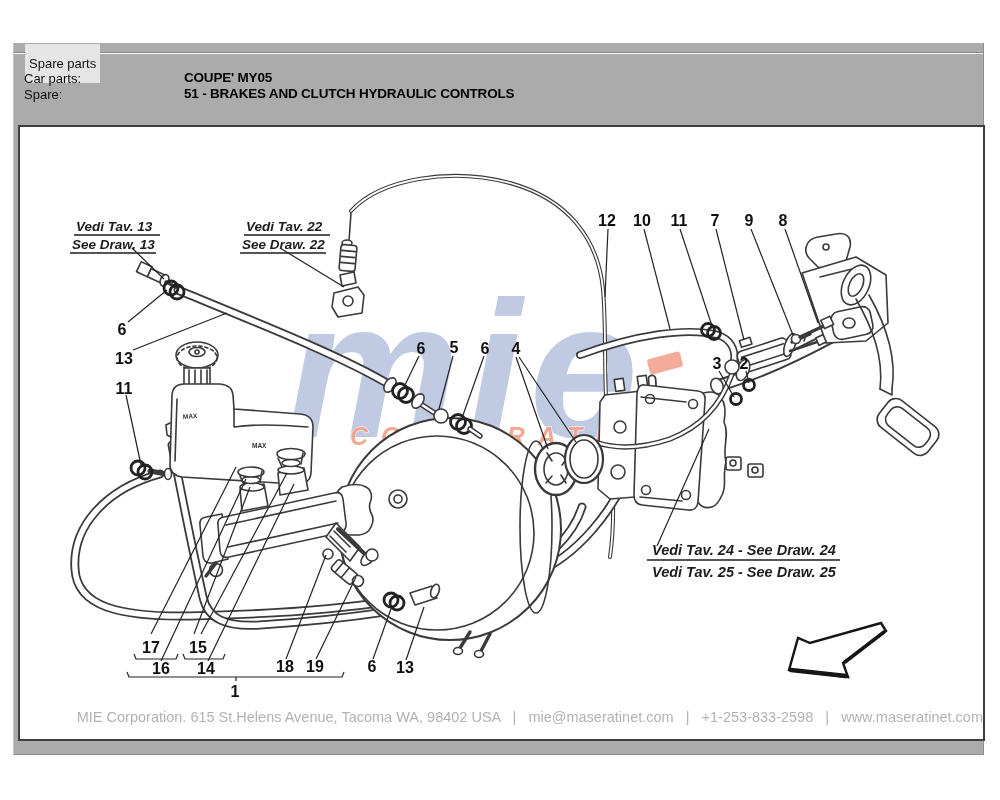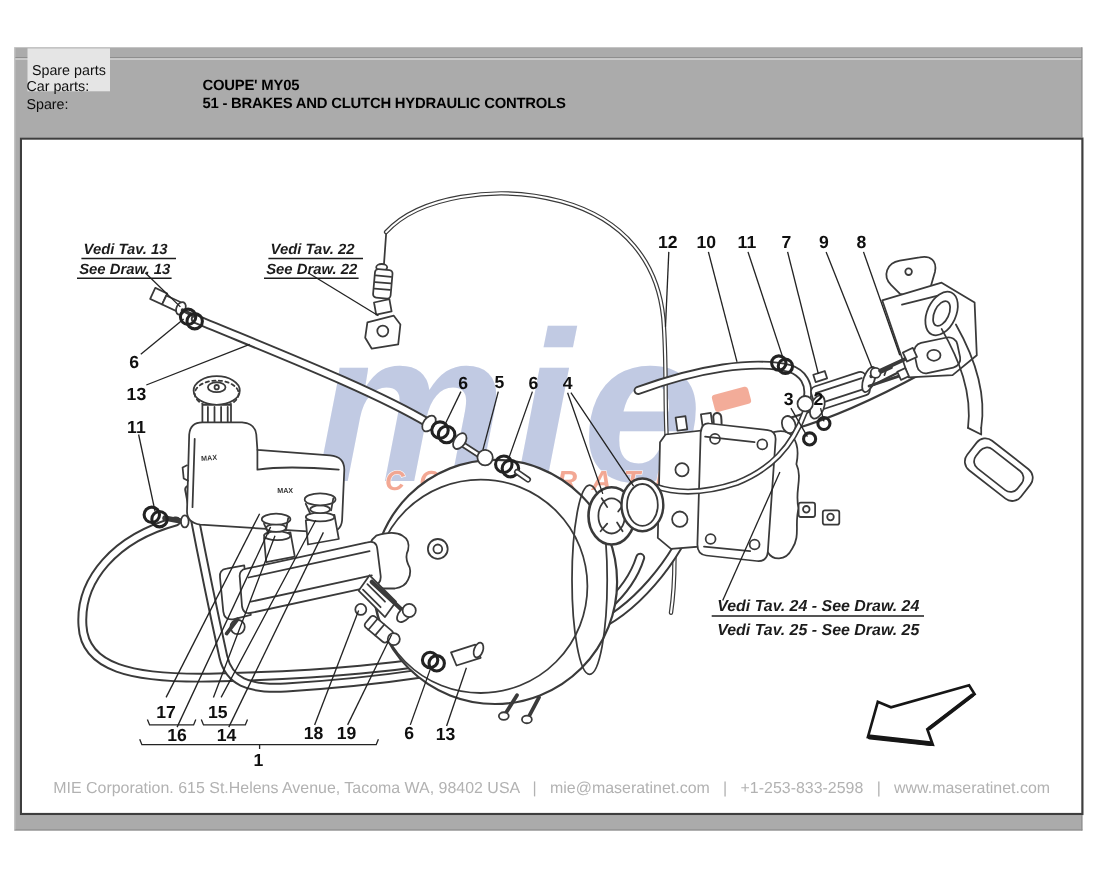--- a/index.html
+++ b/index.html
@@ -6,21 +6,21 @@
     font-family:"Liberation Sans", sans-serif;-webkit-font-smoothing:antialiased;}
   .panel{position:absolute;left:13px;top:43px;width:971px;height:712px;background:#ababab;
     border-right:1px solid #8c8c8c;border-left:1px solid #c5c5c5;border-bottom:1px solid #8c8c8c;box-sizing:border-box;}
   .groupline{position:absolute;left:0;right:0;top:9px;height:0;border-top:1px solid #878787;box-shadow:0 1px 0 #fbfbfb;}
   .legend{position:absolute;top:1px;left:11px;background:#e5e5e5;padding:12px 4px;font-size:13px;color:#111;}
   .meta-label{position:absolute;left:10px;font-size:13px;color:#0d0d0d;}
   .meta-value{position:absolute;left:128px;font-size:13.5px;font-weight:bold;color:#000;letter-spacing:-0.2px;margin-left:42px;}
   .diagram-box{position:absolute;left:18px;top:125px;width:967px;height:616px;background:#ffffff;
     border:2px solid #3e3e3e;box-sizing:border-box;}
   .diagram-box svg{position:absolute;left:0;top:0;width:100%;height:100%;}
-  .footer{position:absolute;left:0;right:0;bottom:14px;text-align:center;font-size:14.5px;color:#b2b2b2;white-space:pre;}
+  .footer{position:absolute;left:0;right:0;bottom:14px;text-align:right;font-size:14.5px;color:#b2b2b2;white-space:pre;}
   
   svg text{font-family:"Liberation Sans", sans-serif;}
   .ln{stroke:#3a3a3a;stroke-width:1.6;fill:none;stroke-linejoin:round;stroke-linecap:round;}
   .part{stroke:#3a3a3a;stroke-width:1.6;fill:#ffffff;stroke-linejoin:round;}
   .tube-o{stroke:#3a3a3a;stroke-width:9;fill:none;stroke-linecap:round;}
   .tube-i{stroke:#ffffff;stroke-width:5.4;fill:none;stroke-linecap:round;}
   .pipe-o{stroke:#3a3a3a;stroke-width:5.5;fill:none;stroke-linecap:round;}
   .pipe-i{stroke:#ffffff;stroke-width:2.6;fill:none;stroke-linecap:round;}
   .cable-o{stroke:#3a3a3a;stroke-width:4;fill:none;stroke-linecap:round;}
   .cable-i{stroke:#ffffff;stroke-width:1.8;fill:none;stroke-linecap:round;}

